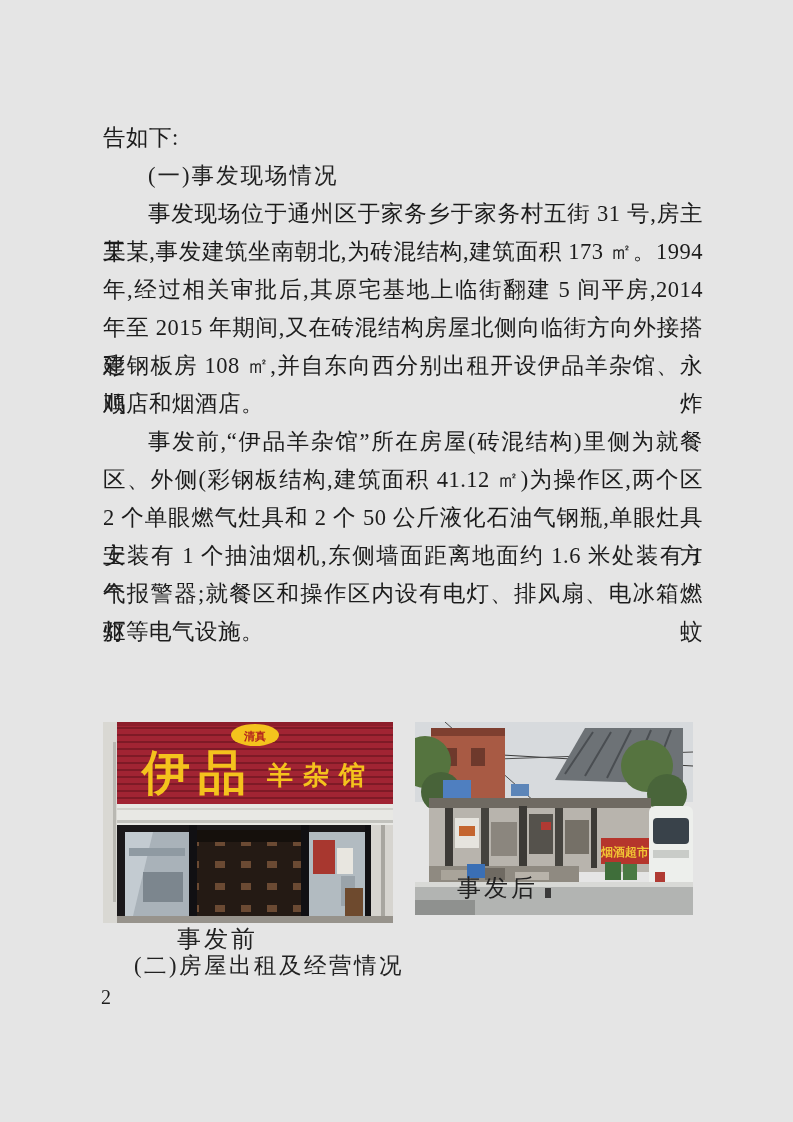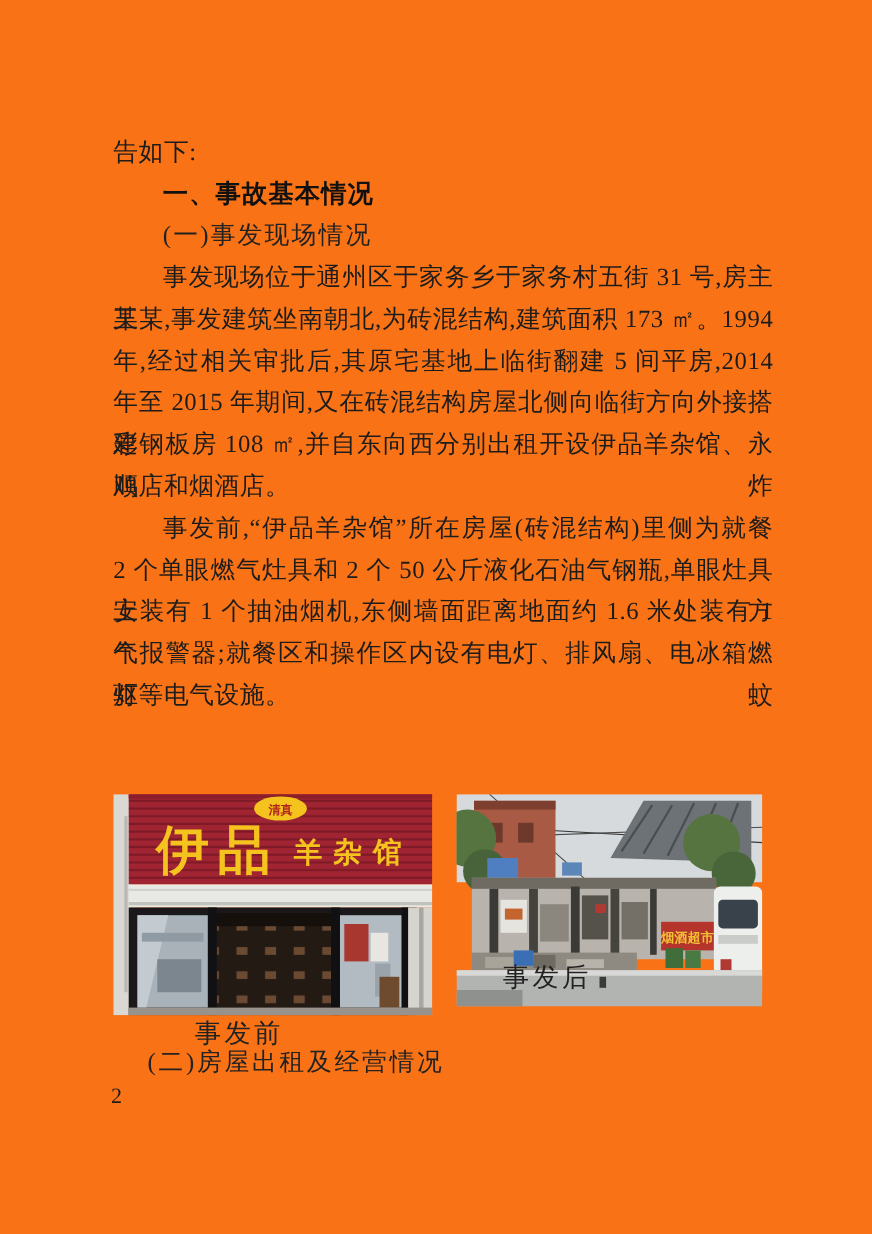--- a/index.html
+++ b/index.html
@@ -1,19 +1,19 @@
 <!DOCTYPE html>
 <html><head>
 <meta charset="utf-8">
 <style>
   html,body{margin:0;padding:0;background:#888;}
   .page{
     position:relative;
     width:793px;height:1122px;
-    background:#f97316;
+    background:#e5e5e5;
     margin:0 auto;
     overflow:hidden;
     font-family:"Liberation Serif","DejaVu Serif",serif;
     color:#1a1a1a;
   }
   .textblock{
     position:absolute;
     left:103px;top:119px;
     width:600px;
   }
@@ -67,29 +67,29 @@
     color:#1c1c1c;
   }
 </style>
 </head>
 <body>
 
 <div class="page">
 
   <div class="textblock">
     <div class="ln">告如下:</div>
-    <div class="ln hd1 ind">一、事故基本情况</div>
     <div class="ln kai ind">(一)事发现场情况</div>
     <div class="ln just ind">事发现场位于通州区于家务乡于家务村五街 31 号,房主王</div>
     <div class="ln just">某某,事发建筑坐南朝北,为砖混结构,建筑面积 173 ㎡。1994</div>
     <div class="ln just">年,经过相关审批后,其原宅基地上临街翻建 5 间平房,2014</div>
     <div class="ln just">年至 2015 年期间,又在砖混结构房屋北侧向临街方向外接搭建</div>
     <div class="ln just">彩钢板房 108 ㎡,并自东向西分别出租开设伊品羊杂馆、永顺炸</div>
     <div class="ln">鸡店和烟酒店。</div>
     <div class="ln just ind">事发前,“伊品羊杂馆”所在房屋(砖混结构)里侧为就餐</div>
+    <div class="ln just">区、外侧(彩钢板结构,建筑面积 41.12 ㎡)为操作区,两个区</div>
     <div class="ln just">2 个单眼燃气灶具和 2 个 50 公斤液化石油气钢瓶,单眼灶具上方</div>
     <div class="ln just">安装有 1 个抽油烟机,东侧墙面距离地面约 1.6 米处装有 1 个燃</div>
     <div class="ln just">气报警器;就餐区和操作区内设有电灯、排风扇、电冰箱、驱蚊</div>
     <div class="ln">灯等电气设施。</div>
   </div>
 
   <svg class="photo" style="left:103px;top:722px;" width="290" height="201" viewBox="0 0 290 201">
     <defs>
       <pattern id="slats" width="290" height="7" patternUnits="userSpaceOnUse">
         <rect width="290" height="7" fill="#a12433"></rect>

